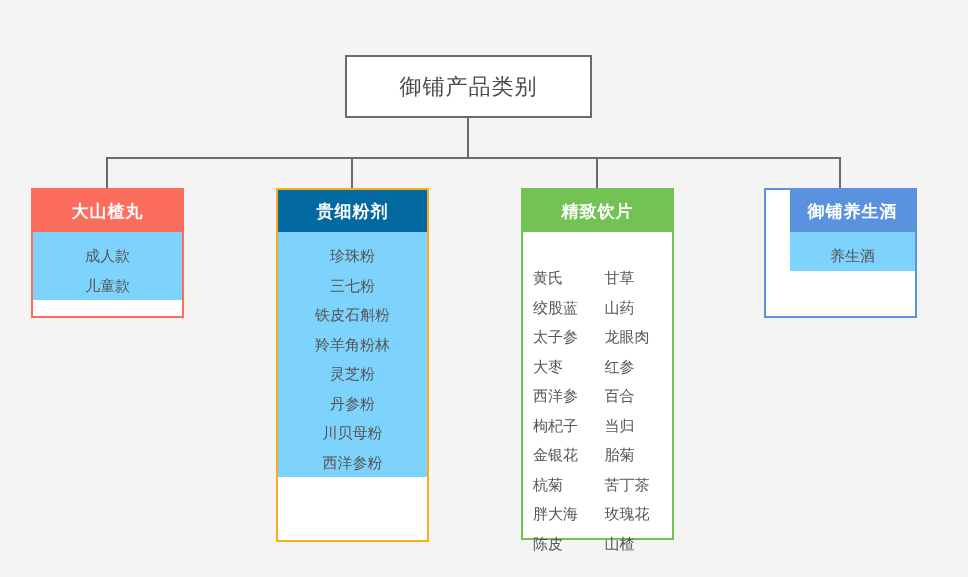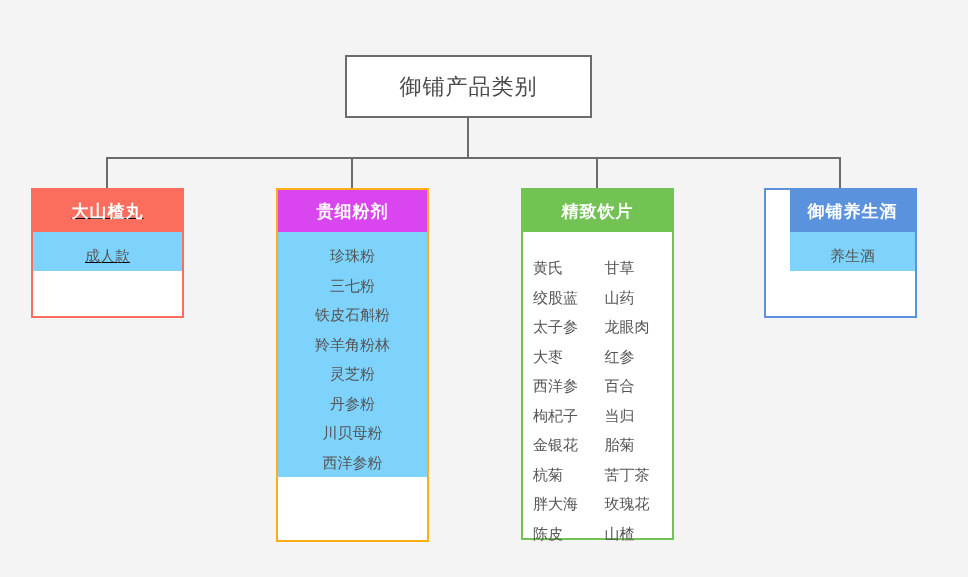--- a/index.html
+++ b/index.html
@@ -76,39 +76,40 @@
     font-size: 15px;
     color: #555555;
     text-align: center;
   }
 
   
   .cat-body-2col {
     display: block;
     padding-top: 21px;
     padding-left: 8px;
+    margin-top: 10px;
   }
   .item-row {
     display: flex;
     height: 29.5px;
     line-height: 29.5px;
   }
   .item-cell {
     font-size: 15px;
     color: #555555;
     text-align: left;
   }
   .item-cell-a { width: 74px; padding-left: 2px; }
   .item-cell-b { width: 70px; }
 
   
   .box-red    { border-color: #fb6d5c; }
   .box-red    .cat-header { background: #fb6d5c; }
   .box-orange { border-color: #fbae17; }
-  .box-orange .cat-header { background: #d946ef; }
+  .box-orange .cat-header { background: #0369a1; }
   .box-green  { border-color: #73c354; }
   .box-green  .cat-header { background: #73c354; }
   .box-blue   { border-color: #5b92de; padding-left: 24px; }
   .box-blue   .cat-header { background: #5b92de; }
 </style>
 </head>
 <body>
 
 <div id="canvas">
 
@@ -116,26 +117,27 @@
     <span class="root-title">御铺产品类别</span>
   </div>
 
   <div class="conn conn-v" style="left:467px; top:118px; height:40px;"></div>
   <div class="conn conn-h" style="left:106px; top:157px; width:734px;"></div>
   <div class="conn conn-v" style="left:106px; top:157px; height:31px;"></div>
   <div class="conn conn-v" style="left:351px; top:157px; height:31px;"></div>
   <div class="conn conn-v" style="left:596px; top:157px; height:31px;"></div>
   <div class="conn conn-v" style="left:839px; top:157px; height:31px;"></div>
 
-  <div class="cat-box box-red" style="left:31px; top:188px; width:153px; height:130px;text-decoration:underline;">
+  <div class="cat-box box-red" style="left:31px; top:188px; width:153px; height:130px;">
     <div class="cat-header">
       <span>大山楂丸</span>
     </div>
     <div class="cat-body">
       <div class="cat-item">成人款</div>
+      <div class="cat-item">儿童款</div>
     </div>
   </div>
 
   <div class="cat-box box-orange" style="left:276px; top:188px; width:153px; height:354px;">
     <div class="cat-header">
       <span>贵细粉剂</span>
     </div>
     <div class="cat-body">
       <div class="cat-item">珍珠粉</div>
       <div class="cat-item">三七粉</div>

